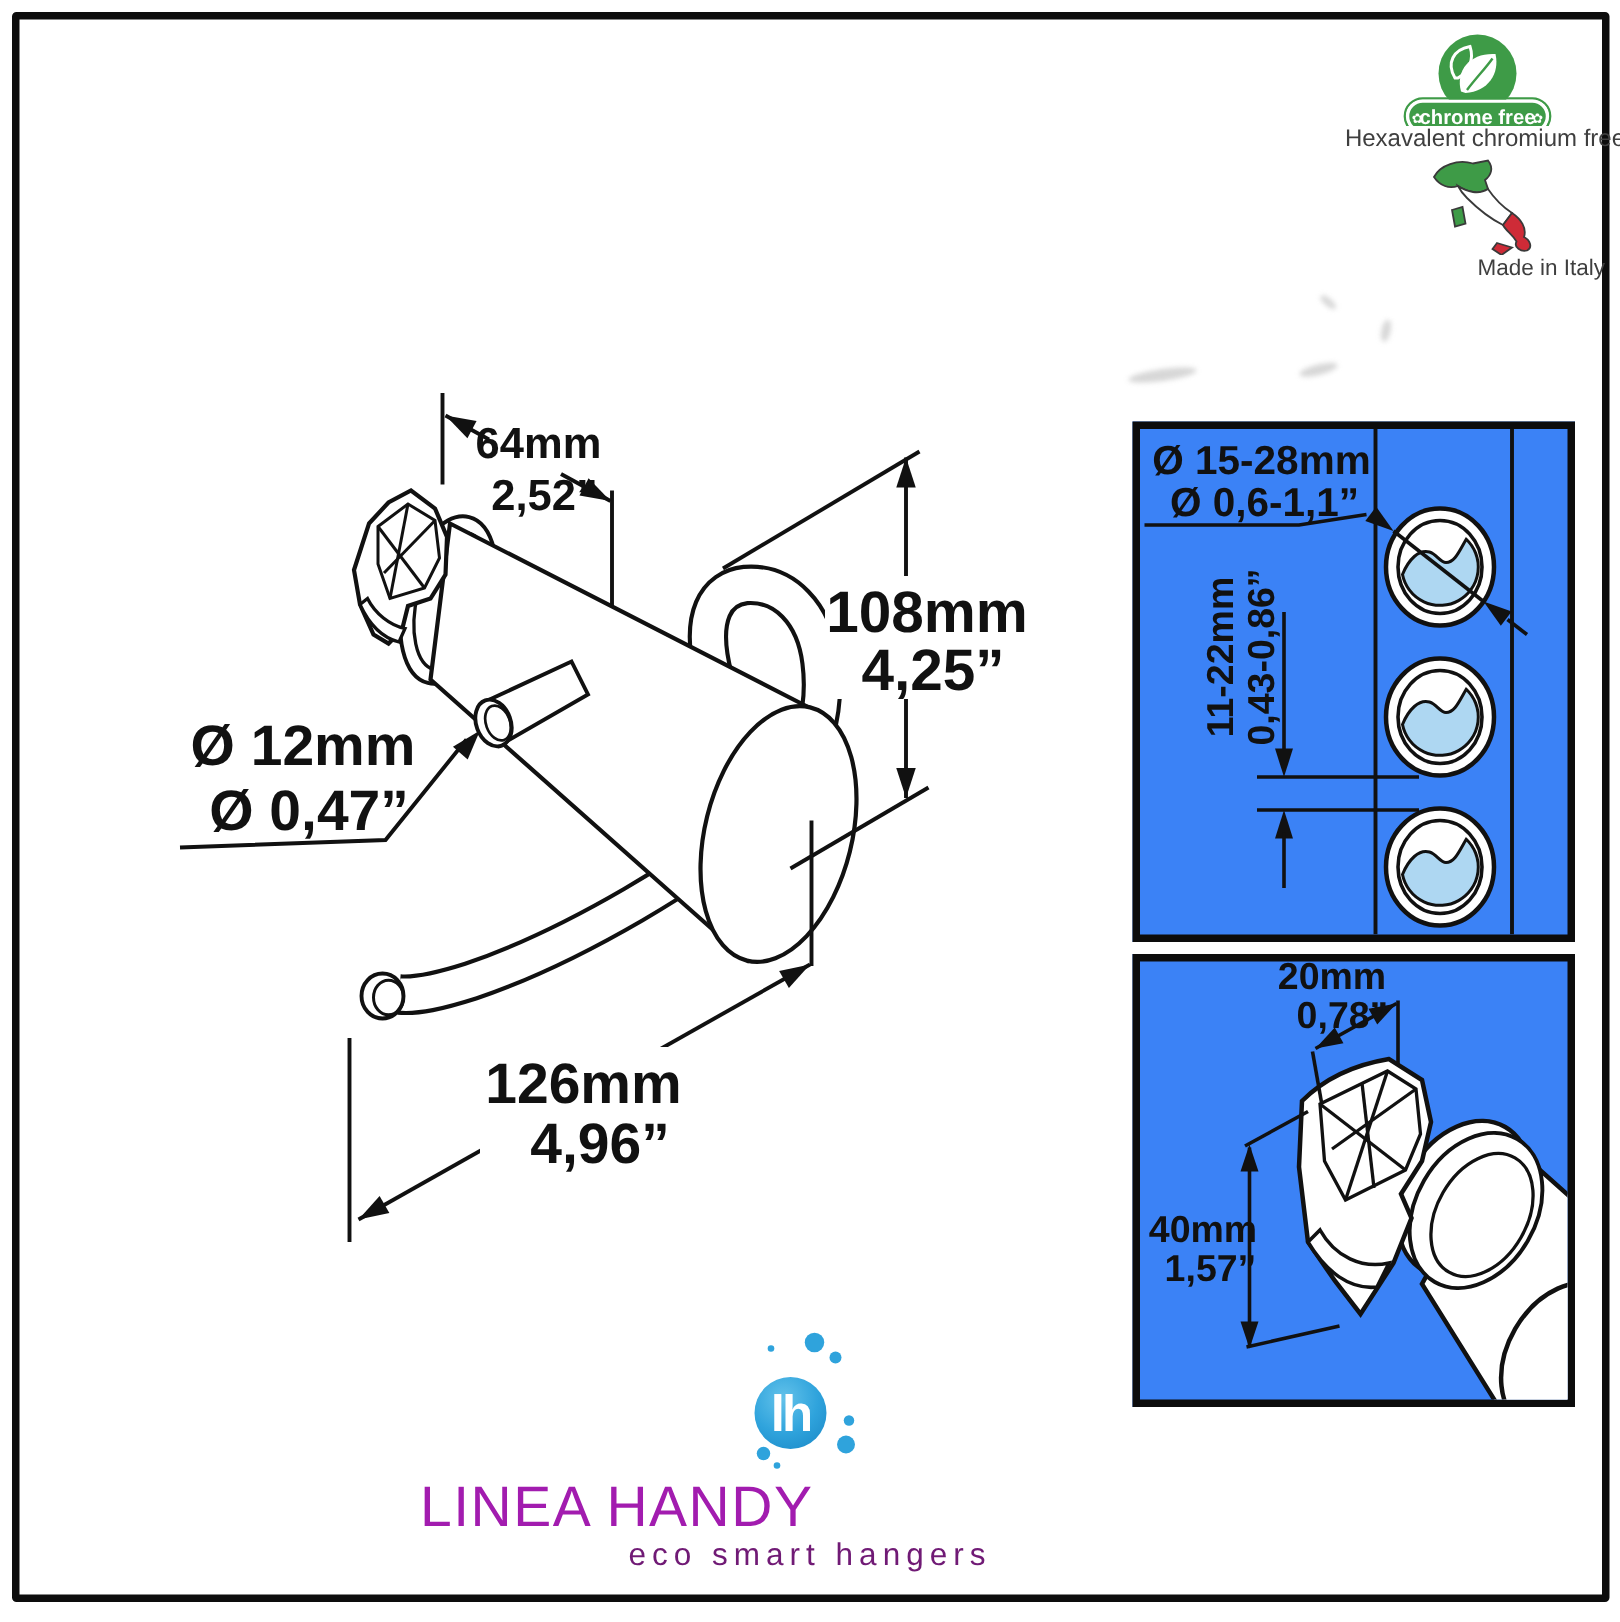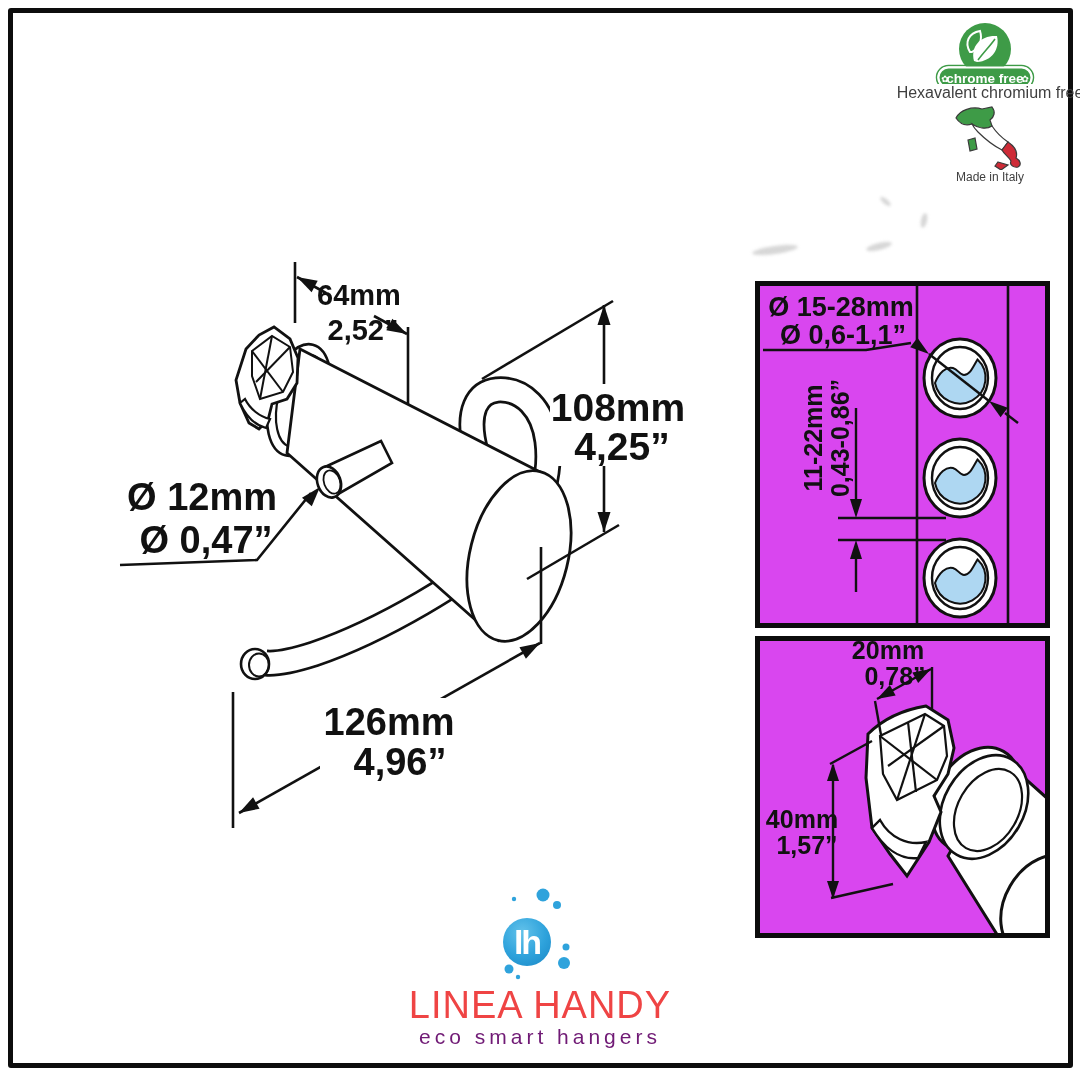--- a/index.html
+++ b/index.html
@@ -1,24 +1,24 @@
 <!DOCTYPE html>
 <html><head>
 <meta charset="utf-8">
 <style>
   html,body{margin:0;padding:0;}
   body{width:1080px;height:1081px;position:relative;background:#fff;
        font-family:"Liberation Sans",sans-serif;overflow:hidden;}
   svg{position:absolute;}
   .frame{position:absolute;left:8px;top:8px;width:1055px;height:1050px;
          border:5px solid #0d0d0d;border-radius:3px;}
-  .dbox{position:absolute;border:5px solid #0c0c0c;background:#d946ef;}
+  .dbox{position:absolute;border:5px solid #0c0c0c;background:#3b82f6;}
   .dim{fill:#111;font-weight:bold;text-anchor:middle;}
-  .brand{position:absolute;left:280px;top:984px;width:520px;text-align:center;
-         font-size:38px;letter-spacing:1px;color:#ef4444;font-weight:400;}
+  .brand{position:absolute;left:280px;top:984px;width:520px;
+         font-size:38px;letter-spacing:1px;color:#a21caf;font-weight:400;}
   .tagline{position:absolute;left:280px;top:1025px;width:520px;text-align:center;
          font-size:21px;letter-spacing:4px;color:#701a75;}
   .subbadge{position:absolute;text-align:center;color:#3f3f3f;}
   .smudge{position:absolute;background:rgba(150,150,150,.38);border-radius:50%;
           filter:blur(1.6px);}
   line,polyline,path.ln{stroke:#111;fill:none;}
 </style>
 </head>
 <body>
 
@@ -42,21 +42,21 @@
 </svg>
 <div class="subbadge" style="left:890px;top:84px;width:200px;font-size:16px;">Hexavalent chromium free</div>
 
 <svg style="left:948px;top:104px;" width="76" height="66" viewBox="0 0 76 66">
   <path d="M 8,14 C 12,6 24,2 34,5 L 44,3 C 48,8 46,13 42,16 L 44,22 C 38,26 30,24 24,20 C 18,22 12,20 8,14 Z" fill="#3e9b47" stroke="#3a3a3a" stroke-width="1.2"></path>
   <path d="M 24,20 C 30,24 38,26 44,22 C 48,28 54,34 60,38 L 54,46 C 46,42 36,34 30,28 C 27,25 25,22 24,20 Z" fill="#ffffff" stroke="#3a3a3a" stroke-width="1.2"></path>
   <path d="M 54,46 L 60,38 C 66,42 70,48 68,54 C 72,56 74,61 70,63 C 66,64 61,61 63,57 C 60,52 56,50 54,46 Z" fill="#ce2b37" stroke="#3a3a3a" stroke-width="1.2"></path>
   <path d="M 50,58 L 60,61 L 53,66 L 47,62 Z" fill="#ce2b37" stroke="#3a3a3a" stroke-width="1.2"></path>
   <path d="M 20,36 L 27,34 L 29,45 L 22,47 Z" fill="#3e9b47" stroke="#3a3a3a" stroke-width="1.2"></path>
 </svg>
-<div class="subbadge" style="left:910px;top:170px;width:160px;font-size:12px;">Made in Italy</div>
+<div class="subbadge" style="left:910px;top:170px;width:160px;font-size:15px;text-align:right;">Made in Italy</div>
 
 <svg style="left:100px;top:240px;" width="630" height="620" viewBox="100 240 630 620">
 
   <g>
     <path class="ln" stroke-width="27" d="M 476,452 C 465,410 478,392 497,390 C 523,388 543,409 547,441 C 551,472 543,506 519,532 C 472,580 376,633 314,654 C 292,661 278,664 266,663"></path>
     <path d="M 476,452 C 465,410 478,392 497,390 C 523,388 543,409 547,441 C 551,472 543,506 519,532 C 472,580 376,633 314,654 C 292,661 278,664 266,663" stroke="#fff" stroke-width="21.5" fill="none"></path>
     <ellipse cx="255" cy="664" rx="14" ry="15" fill="#fff" stroke="#111" stroke-width="2.6"></ellipse>
     <ellipse cx="259" cy="665" rx="10" ry="11.5" fill="none" stroke="#111" stroke-width="2"></ellipse>
   </g>
 

